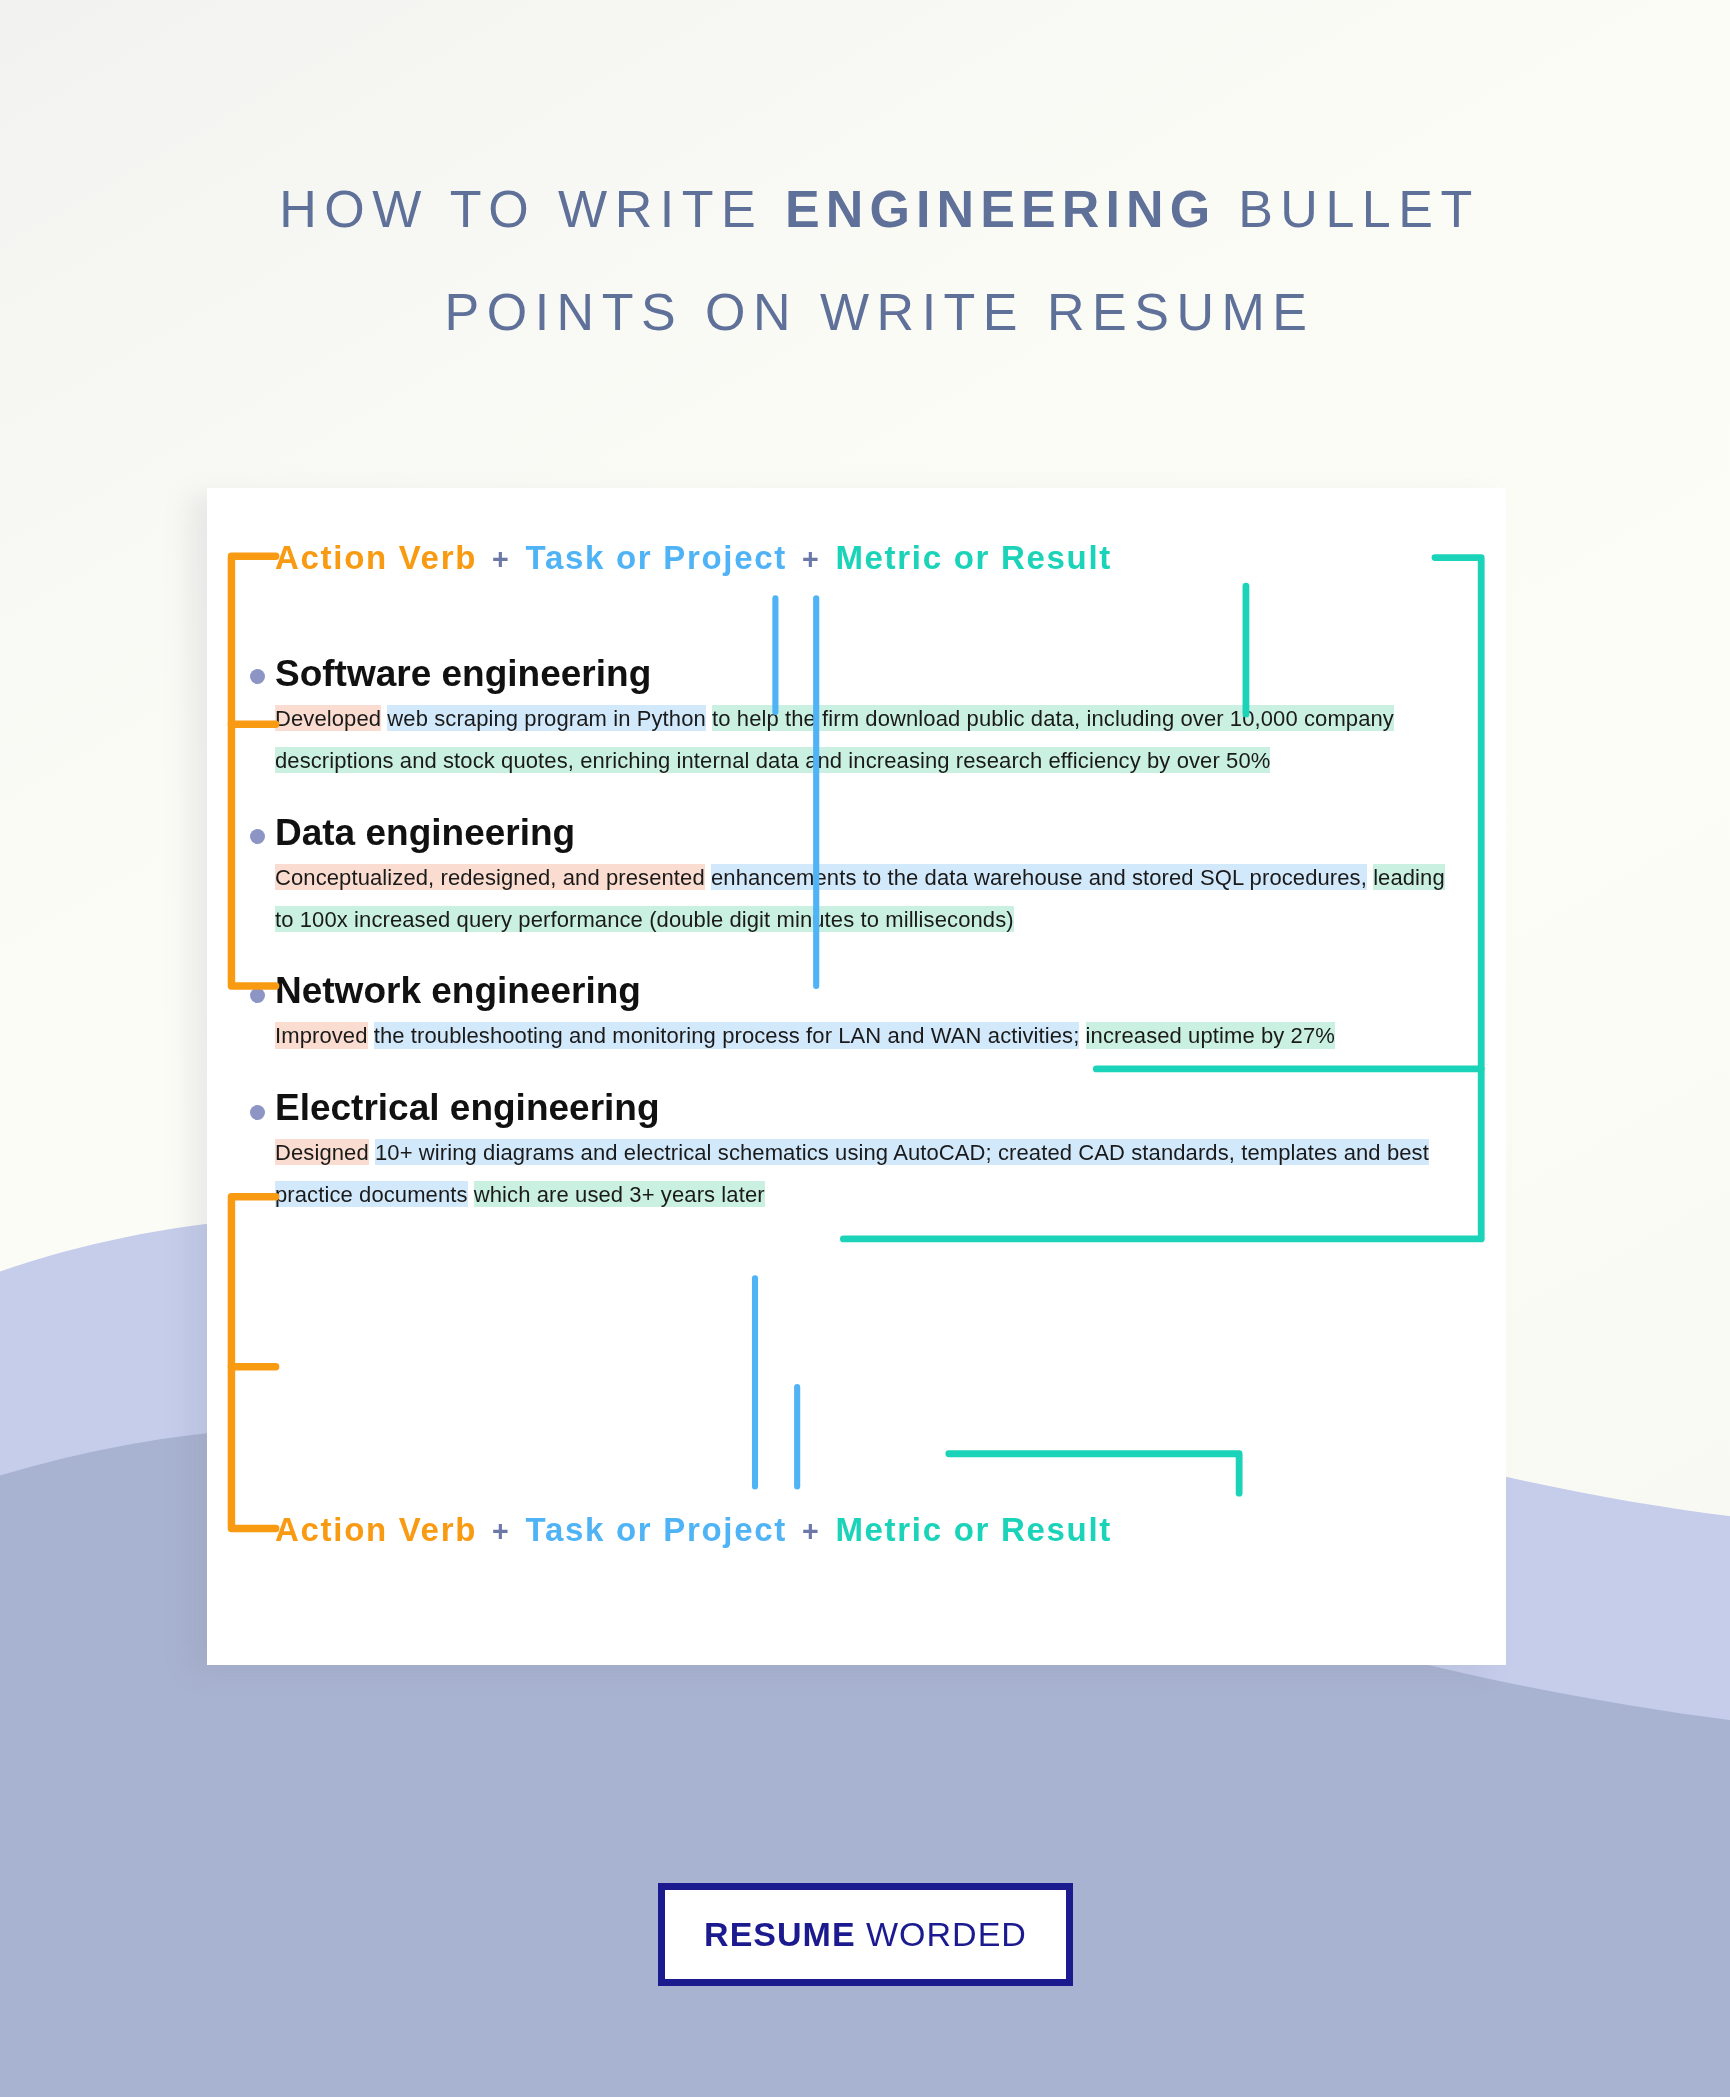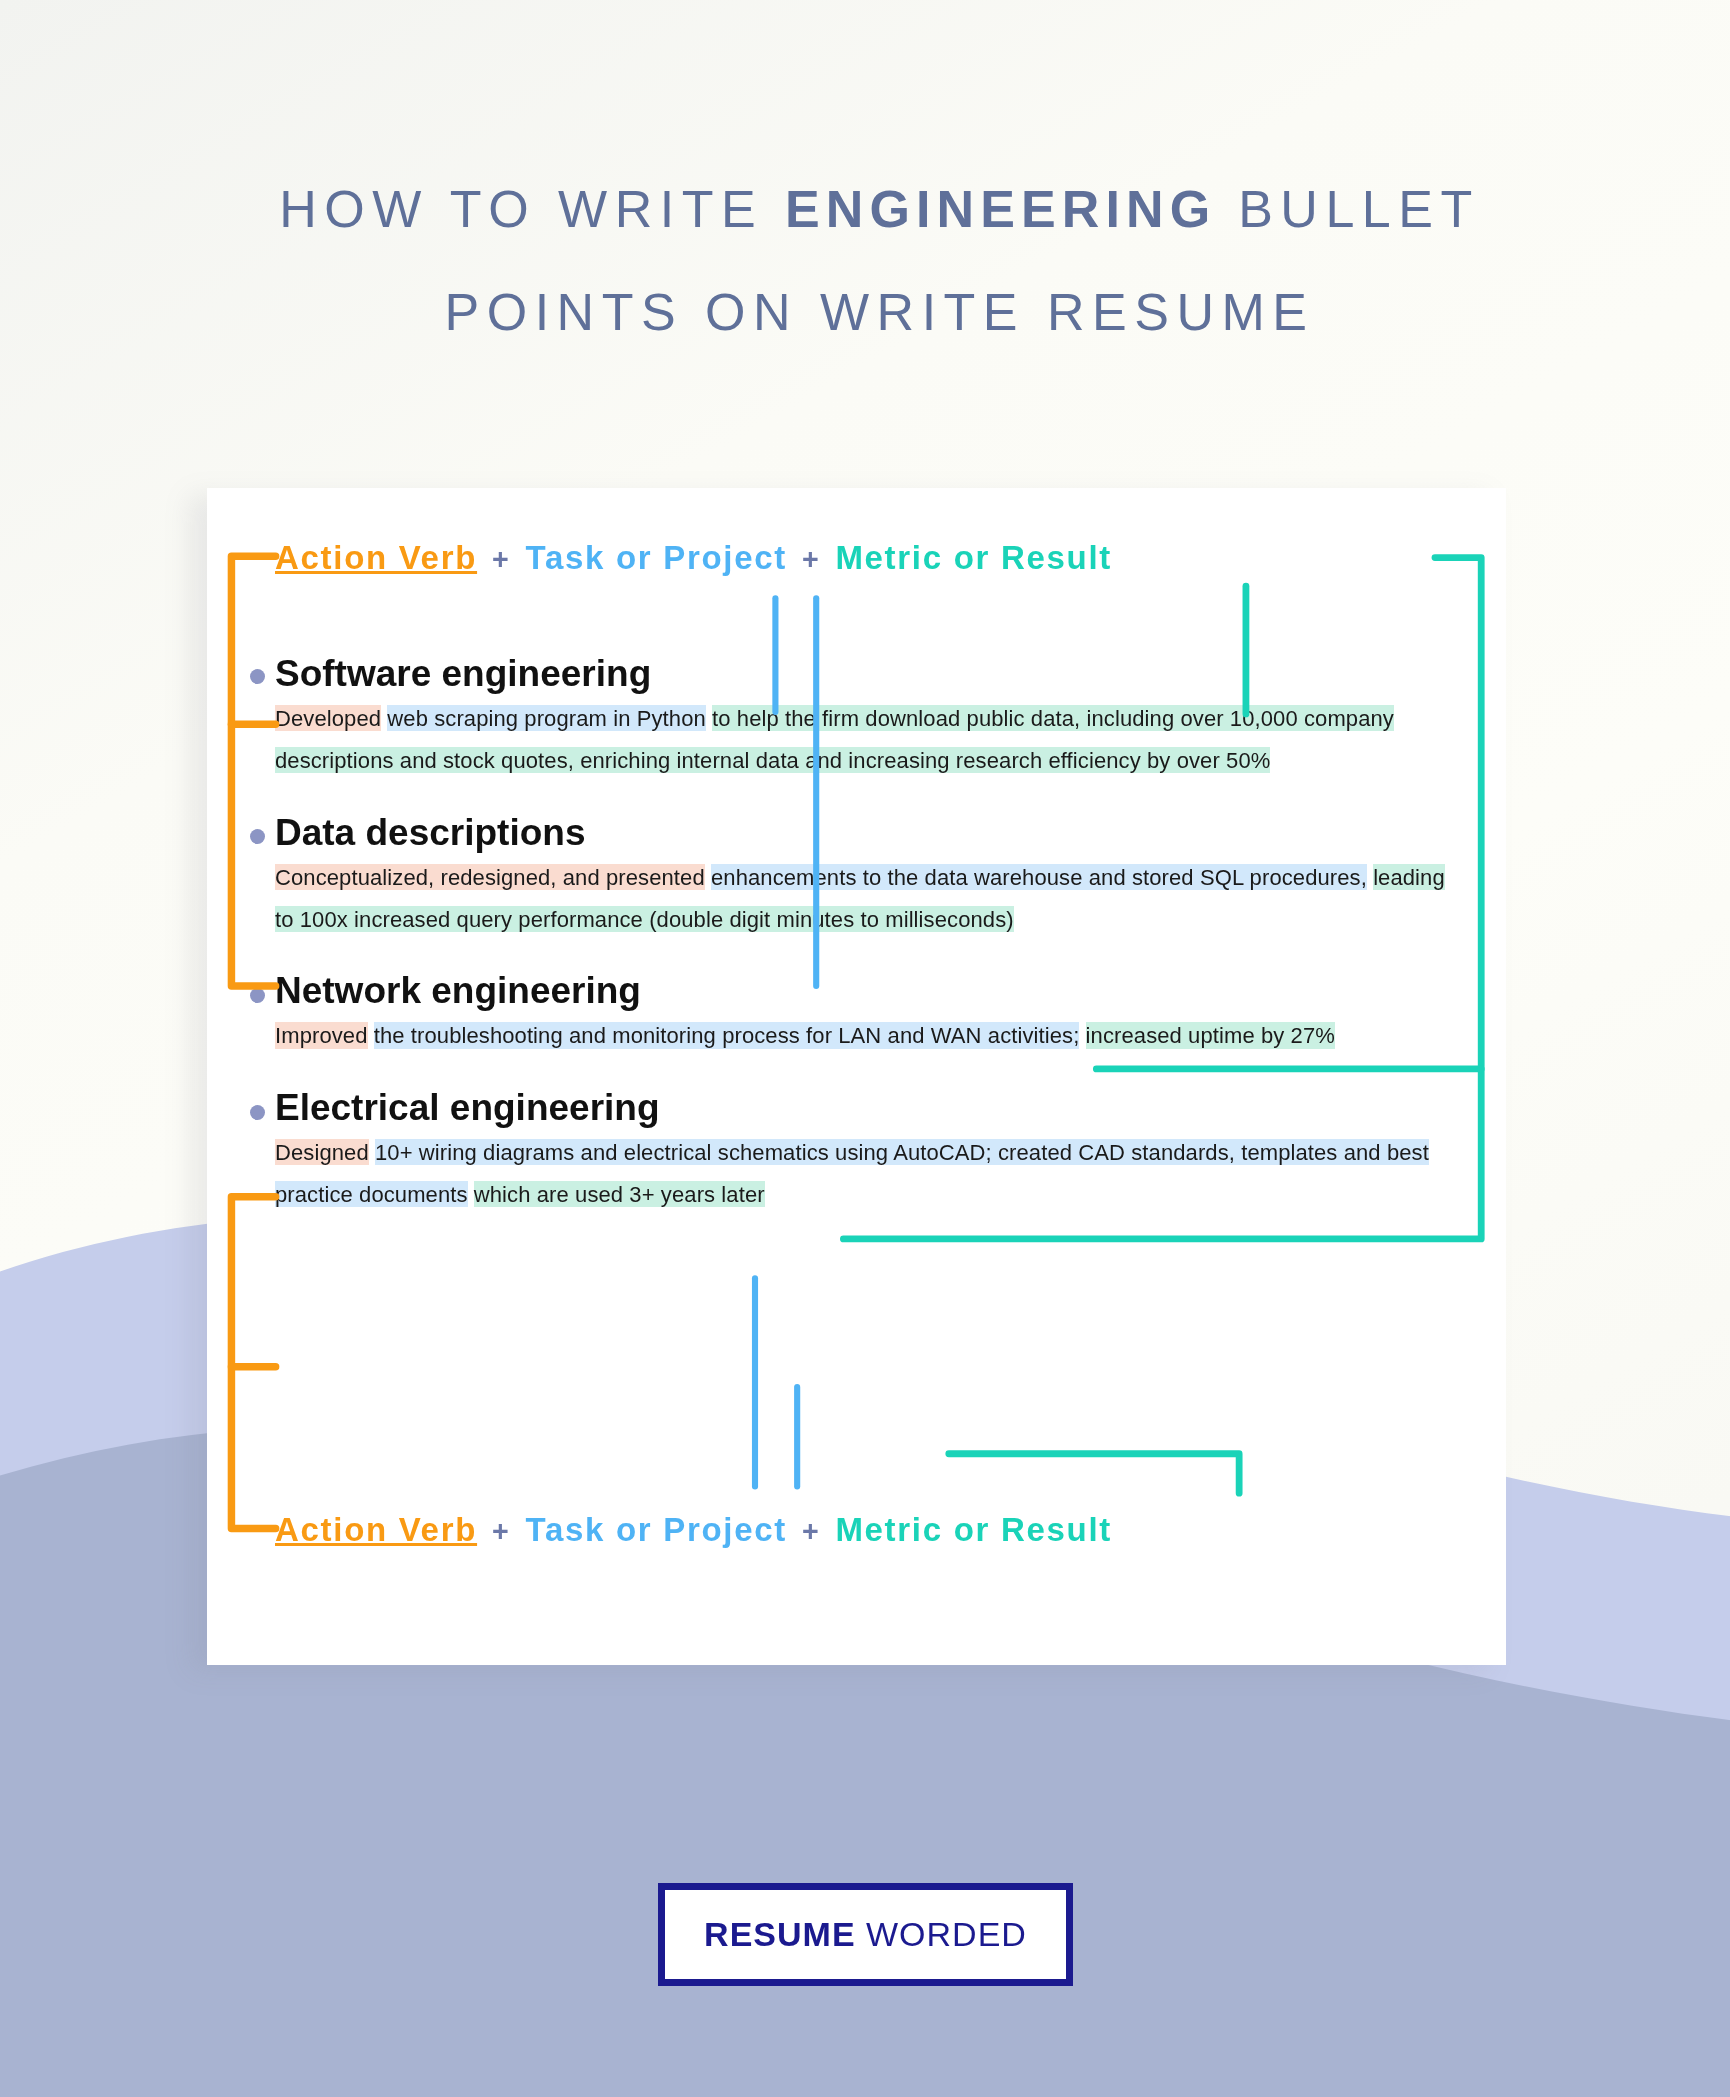--- a/index.html
+++ b/index.html
@@ -62,21 +62,21 @@
     position: absolute;
     display: flex;
     align-items: baseline;
     white-space: nowrap;
     font-size: 33px;
     font-weight: 700;
     letter-spacing: 1.7px;
   }
   .legend-top    { left: 275px; top: 539px; }
   .legend-bottom { left: 275px; top: 1511px; }
-  .lg-verb   { color: #f99a13; text-decoration: underline; }
+  .lg-verb   { color: #f99a13; }
   .lg-task   { color: #4fb3f5; }
   .lg-metric { color: #1ad3b8; }
   .lg-plus   { color: #6b78a8; font-size: 28.6px; padding: 0 15px; }
 
   
   .bullets {
     position: absolute;
     left: 275px;
     top: 653px;
     width: 1170px;
@@ -170,21 +170,21 @@
     <div class="group">
       <div class="group-head">
         <span>Software engineering</span>
       </div>
       <div class="body-text"><span class="dot on-text"></span><span class="hl-verb">Developed</span><span> </span><span class="hl-task">web scraping program in Python</span><span> </span><span class="hl-metric">to help the firm download public data, including over 10,000 company descriptions and stock quotes, enriching internal data and increasing research efficiency by over 50%</span></div>
     </div>
 
     <div class="group">
       <div class="group-head">
         <span class="dot"></span>
-        <span>Data descriptions</span>
+        <span>Data engineering</span>
       </div>
       <div class="body-text"><span class="hl-verb">Conceptualized, redesigned, and presented</span><span> </span><span class="hl-task">enhancements to the data warehouse and stored SQL procedures,</span><span> </span><span class="hl-metric">leading to 100x increased query performance (double digit minutes to milliseconds)</span></div>
     </div>
 
     <div class="group">
       <div class="group-head">
         <span class="dot"></span>
         <span>Network engineering</span>
       </div>
       <div class="body-text"><span class="hl-verb">Improved</span><span> </span><span class="hl-task">the troubleshooting and monitoring process for LAN and WAN activities;</span><span> </span><span class="hl-metric">increased uptime by 27%</span></div>

